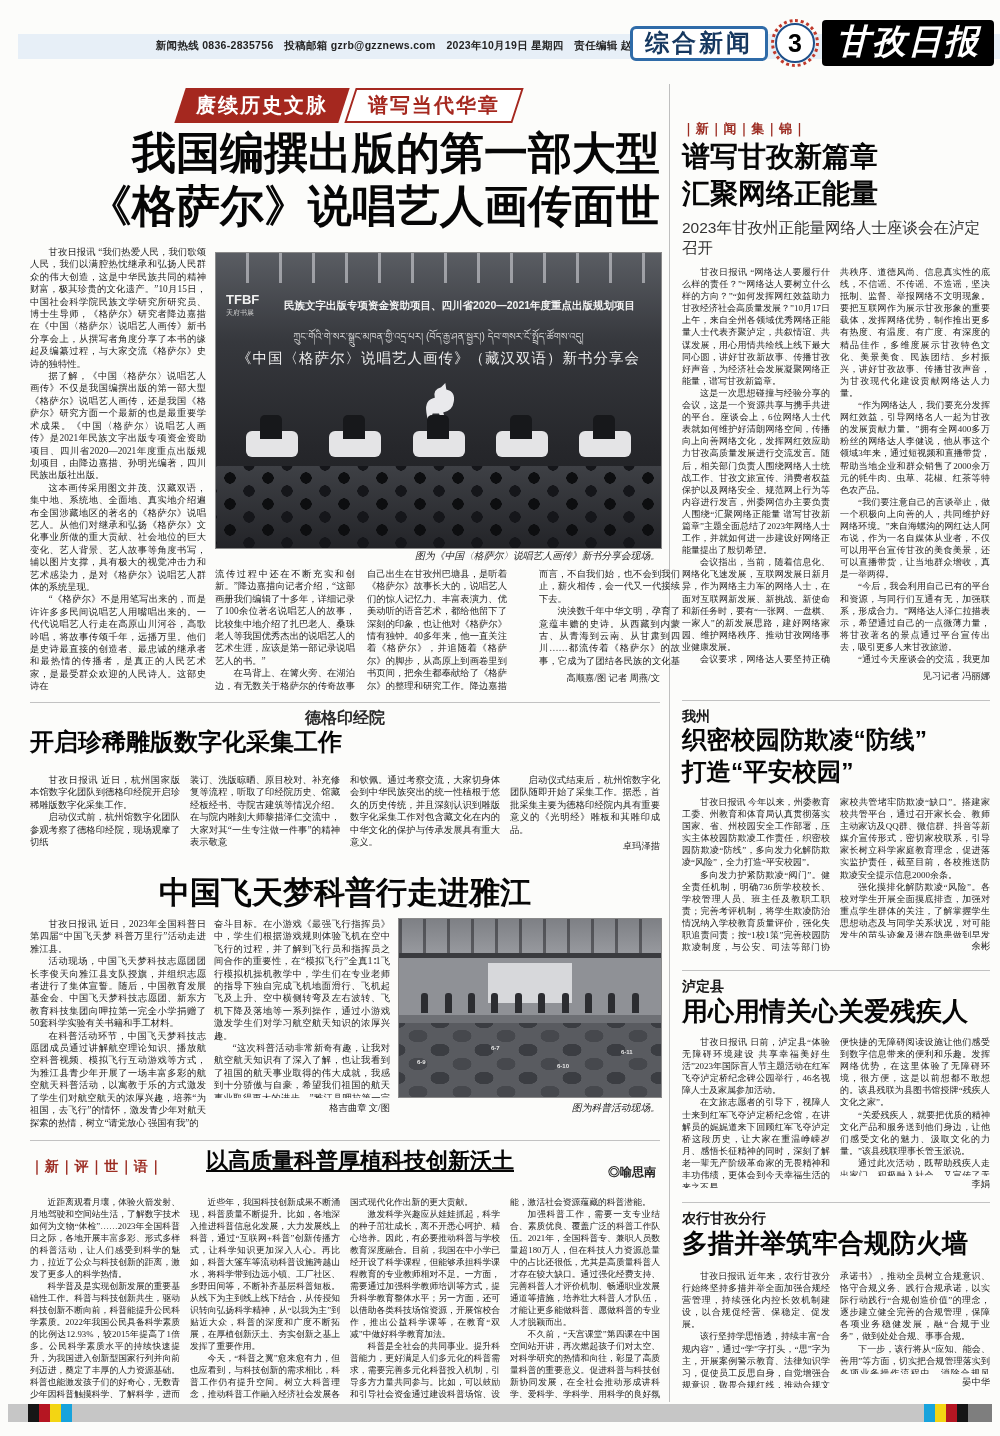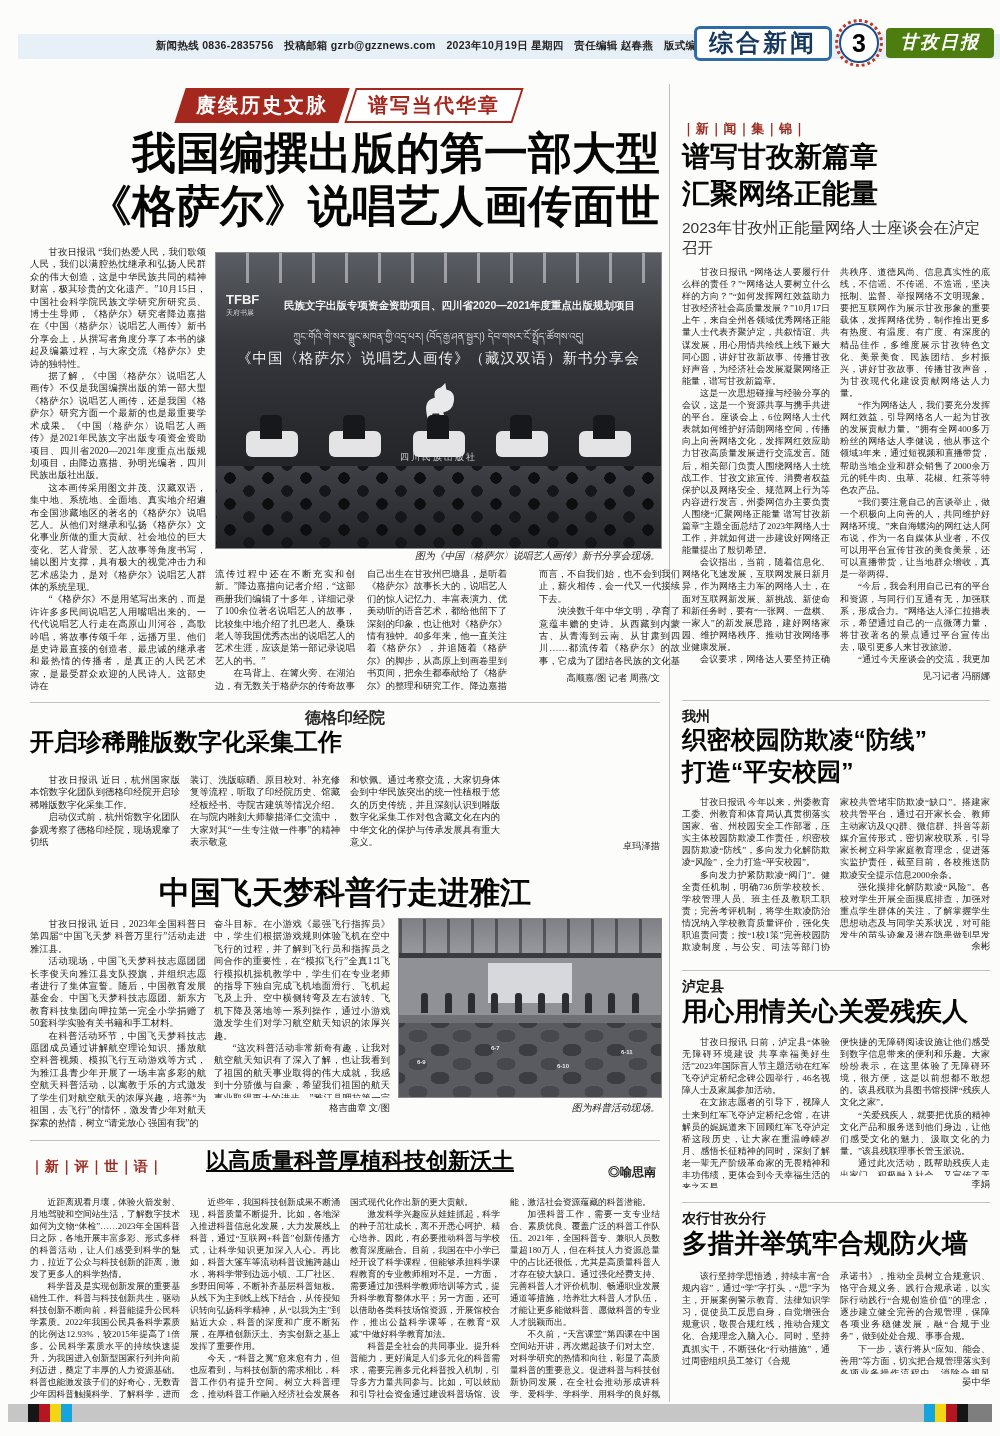--- a/index.html
+++ b/index.html
@@ -9,22 +9,22 @@
   
   .top-strip{position:absolute;left:18px;right:0;top:34px;height:25px;background:#e7eff7;}
   .info-line{position:absolute;right:268px;top:39px;font-size:10.5px;letter-spacing:.3px;color:#232323;font-weight:600;}
   .mh-arrow{position:absolute;right:252px;top:41px;color:#e07b2f;font-size:9px;}
   .badge{position:absolute;right:6px;top:22px;display:flex;align-items:center;height:42px;}
   .badge-section{border:3px solid #2f6ba8;border-radius:6px;background:#fff;color:#15375f;
         font-weight:900;font-size:24px;letter-spacing:3px;padding:2px 12px 3px;line-height:1;}
   .badge-circle{width:36px;height:36px;border-radius:50%;background:#fff;border:2px solid #1d4e89;
         outline:3px dotted #c0392b;outline-offset:1px;display:flex;align-items:center;justify-content:center;
         font-weight:900;font-size:25px;color:#000;margin:0 7px;z-index:2;}
-  .badge-paper{background:#4d7c0f;color:#fff;font-family:"Liberation Serif",serif;font-style:italic;
-        font-weight:900;font-size:18px;letter-spacing:2px;padding:5px 14px 7px;border-radius:4px;line-height:1;}
+  .badge-paper{background:#000000;color:#fff;font-family:"Liberation Serif",serif;font-style:italic;
+        font-weight:900;font-size:34px;letter-spacing:2px;padding:5px 14px 7px;border-radius:4px;line-height:1;}
   
   .left-region{position:absolute;left:30px;top:80px;width:630px;height:1326px;}
   .right-region{position:absolute;left:682px;top:80px;width:308px;height:1330px;}
   .vrule{position:absolute;left:669px;top:84px;width:1px;height:1318px;background:#bfbfbf;}
   .rule{position:absolute;height:1px;background:#c2c2c2;}
   
   .hl{font-weight:900;color:#060606;font-family:"Liberation Sans",sans-serif;}
   .kicker-red{color:#9c2c22;font-weight:700;}
   .kicker-plain{color:#1a1a1a;font-weight:700;}
   .body{font-family:"Liberation Serif",serif;font-size:9.3px;line-height:12.4px;
@@ -119,21 +119,20 @@
         <span>TFBF</span><small>天府书展</small>
       </div>
       <div class="p1-line1">民族文字出版专项资金资助项目、四川省2020—2021年度重点出版规划项目</div>
       <div class="p1-tib">ཀྲུང་གོའི་གེ་སར་སྒྲུང་མཁན་གྱི་འདྲ་པར། (བོད་རྒྱ་ཤན་སྦྱར།) དེབ་གསར་ངོ་སྤྲོད་ཚོགས་འདུ།</div>
       <div class="p1-line2">《中国〈格萨尔〉说唱艺人画传》（藏汉双语）新书分享会</div>
       <div class="p1-horse">
         <svg width="42" height="42" viewBox="0 0 40 40">
             <path d="M8 30 Q6 18 16 16 Q14 8 22 6 L26 2 L27 8 Q36 10 34 20 Q33 28 24 30 L26 36 L22 36 L20 31 L14 31 L12 36 L9 36 Z" fill="#e9e9ec"></path>
           </svg>
       </div>
-      <div class="p1-pub">四川民族出版社</div>
       <div class="p1-sofas">
         <div class="sofa">
             <div class="person"></div>
           </div>
         <div class="sofa">
             <div class="person"></div>
           </div>
         <div class="sofa">
             <div class="person"></div>
           </div>
@@ -166,20 +165,23 @@
     <div class="abs hl" style="left:0;top:646px;width:630px;text-align:left;font-size:24px;">开启珍稀雕版数字化采集工作</div>
     <div class="body abs" style="left:0;top:694px;width:150px;height:82px;">
         <p>甘孜日报讯 近日，杭州国家版本馆数字化团队到德格印经院开启珍稀雕版数字化采集工作。</p>
         <p>启动仪式前，杭州馆数字化团队参观考察了德格印经院，现场观摩了切纸</p>
       </div>
     <div class="body cont abs" style="left:160px;top:694px;width:150px;height:82px;">
         <p>装订、洗版晾晒、原目校对、补充修复等流程，听取了印经院历史、馆藏经板经书、寺院古建筑等情况介绍。在与院内雕刻大师黎措泽仁交流中，大家对其“一生专注做一件事”的精神表示敬意</p>
       </div>
     <div class="body cont abs" style="left:320px;top:694px;width:150px;height:82px;">
         <p>和钦佩。通过考察交流，大家切身体会到中华民族突出的统一性植根于悠久的历史传统，并且深刻认识到雕版数字化采集工作对包含藏文化在内的中华文化的保护与传承发展具有重大意义。</p>
+      </div>
+    <div class="body abs" style="left:480px;top:694px;width:150px;height:64px;">
+        <p>启动仪式结束后，杭州馆数字化团队随即开始了采集工作。据悉，首批采集主要为德格印经院内具有重要意义的《光明经》雕板和其雕印成品。</p>
       </div>
     <div class="byline abs" style="left:480px;top:760px;width:150px;">卓玛泽措</div>
 
     <div class="abs hl" style="left:0;top:792px;width:630px;text-align:center;font-size:31px;">中国飞天梦科普行走进雅江</div>
     <div class="body abs" style="left:0;top:838px;width:176px;height:215px;">
         <p>甘孜日报讯 近日，2023年全国科普日第四届“中国飞天梦 科普万里行”活动走进雅江县。</p>
         <p>活动现场，中国飞天梦科技志愿团团长李俊天向雅江县支队授旗，并组织志愿者进行了集体宣誓。随后，中国教育发展基金会、中国飞天梦科技志愿团、新东方教育科技集团向呷拉第一完全小学捐赠了50套科学实验有关书籍和手工材料。</p>
         <p>在科普活动环节，中国飞天梦科技志愿团成员通过讲解航空理论知识、播放航空科普视频、模拟飞行互动游戏等方式，为雅江县青少年开展了一场丰富多彩的航空航天科普活动，以寓教于乐的方式激发了学生们对航空航天的浓厚兴趣，培养“为祖国，去飞行”的情怀，激发青少年对航天探索的热情，树立“请党放心 强国有我”的</p>
       </div>
     <div class="body cont abs" style="left:184px;top:838px;width:176px;height:180px;">
@@ -278,30 +280,31 @@
     <div class="byline abs" style="left:158px;top:860px;width:150px;">余彬</div>
 
     <div class="rule" style="left:0;top:890px;width:308px;"></div>
     <div class="abs kicker-plain" style="left:0;top:898px;font-size:14px;">泸定县</div>
     <div class="abs hl" style="left:0;top:914px;font-size:26px;">用心用情关心关爱残疾人</div>
     <div class="body abs" style="left:0;top:956px;width:148px;height:152px;font-size:9px;line-height:12.1px;">
         <p>甘孜日报讯 日前，泸定县“体验无障碍环境建设 共享幸福美好生活”2023年国际盲人节主题活动在红军飞夺泸定桥纪念碑公园举行，46名视障人士及家属参加活动。</p>
         <p>在文旅志愿者的引导下，视障人士来到红军飞夺泸定桥纪念馆，在讲解员的娓娓道来下回顾红军飞夺泸定桥这段历史，让大家在重温峥嵘岁月、感悟长征精神的同时，深刻了解老一辈无产阶级革命家的无畏精神和丰功伟绩，更体会到今天幸福生活的来之不易。</p>
       </div>
     <div class="body cont abs" style="left:158px;top:956px;width:150px;height:140px;font-size:9px;line-height:12.1px;">
-        <p>便快捷的无障碍阅读设施让他们感受到数字信息带来的便利和乐趣。大家纷纷表示，在这里体验了无障碍环境，很方便，这是以前想都不敢想的。该县残联为县图书馆授牌“残疾人文化之家”。</p>
+        <p>便快捷的无障碍阅读设施让他们感受到数字信息带来的便利和乐趣。发挥网络优势，在这里体验了无障碍环境，很方便，这是以前想都不敢想的。该县残联为县图书馆授牌“残疾人文化之家”。</p>
         <p>“关爱残疾人，就要把优质的精神文化产品和服务送到他们身边，让他们感受文化的魅力、汲取文化的力量。”该县残联理事长管玉派说。</p>
         <p>通过此次活动，既帮助残疾人走出家门，积极融入社会，又宣传了无障碍法规理念，营造了全社会关爱残疾人、支持无障碍环境建设的良好氛围。</p>
       </div>
     <div class="byline abs" style="left:158px;top:1098px;width:150px;">李娟</div>
 
     <div class="rule" style="left:0;top:1122px;width:308px;"></div>
     <div class="abs kicker-plain" style="left:0;top:1130px;font-size:14px;">农行甘孜分行</div>
     <div class="abs hl" style="left:0;top:1146px;font-size:26px;">多措并举筑牢合规防火墙</div>
     <div class="body abs" style="left:0;top:1190px;width:148px;height:118px;font-size:9px;line-height:12.1px;">
+        <p>甘孜日报讯 近年来，农行甘孜分行始终坚持多措并举全面加强合规经营管理，持续强化内控长效机制建设，以合规促经营、保稳定、促发展。</p>
         <p>该行坚持学思悟透，持续丰富“合规内容”，通过“学”字打头，“思”字为主，开展案例警示教育、法律知识学习，促使员工反思自身，自觉增强合规意识，敬畏合规红线，推动合规文化、合规理念入脑入心。同时，坚持真抓实干，不断强化“行动措施”，通过周密组织员工签订《合规</p>
       </div>
     <div class="body cont abs" style="left:158px;top:1190px;width:150px;height:104px;font-size:9px;line-height:12.1px;">
         <p>承诺书》，推动全员树立合规意识、恪守合规义务、践行合规承诺，以实际行动践行“合规创造价值”的理念，逐步建立健全完善的合规管理，保障各项业务稳健发展，融“合规于业务”，做到处处合规、事事合规。</p>
         <p>下一步，该行将从“应知、能会、善用”等方面，切实把合规管理落实到各项业务操作流程中，消除合规风险，让合规文化的理念真正在全行深入人心。</p>
       </div>
     <div class="byline abs" style="left:158px;top:1296px;width:150px;">晏中华</div>
   </div>
 
   <div class="foot-bar" style="background: rgb(198, 198, 198);">

